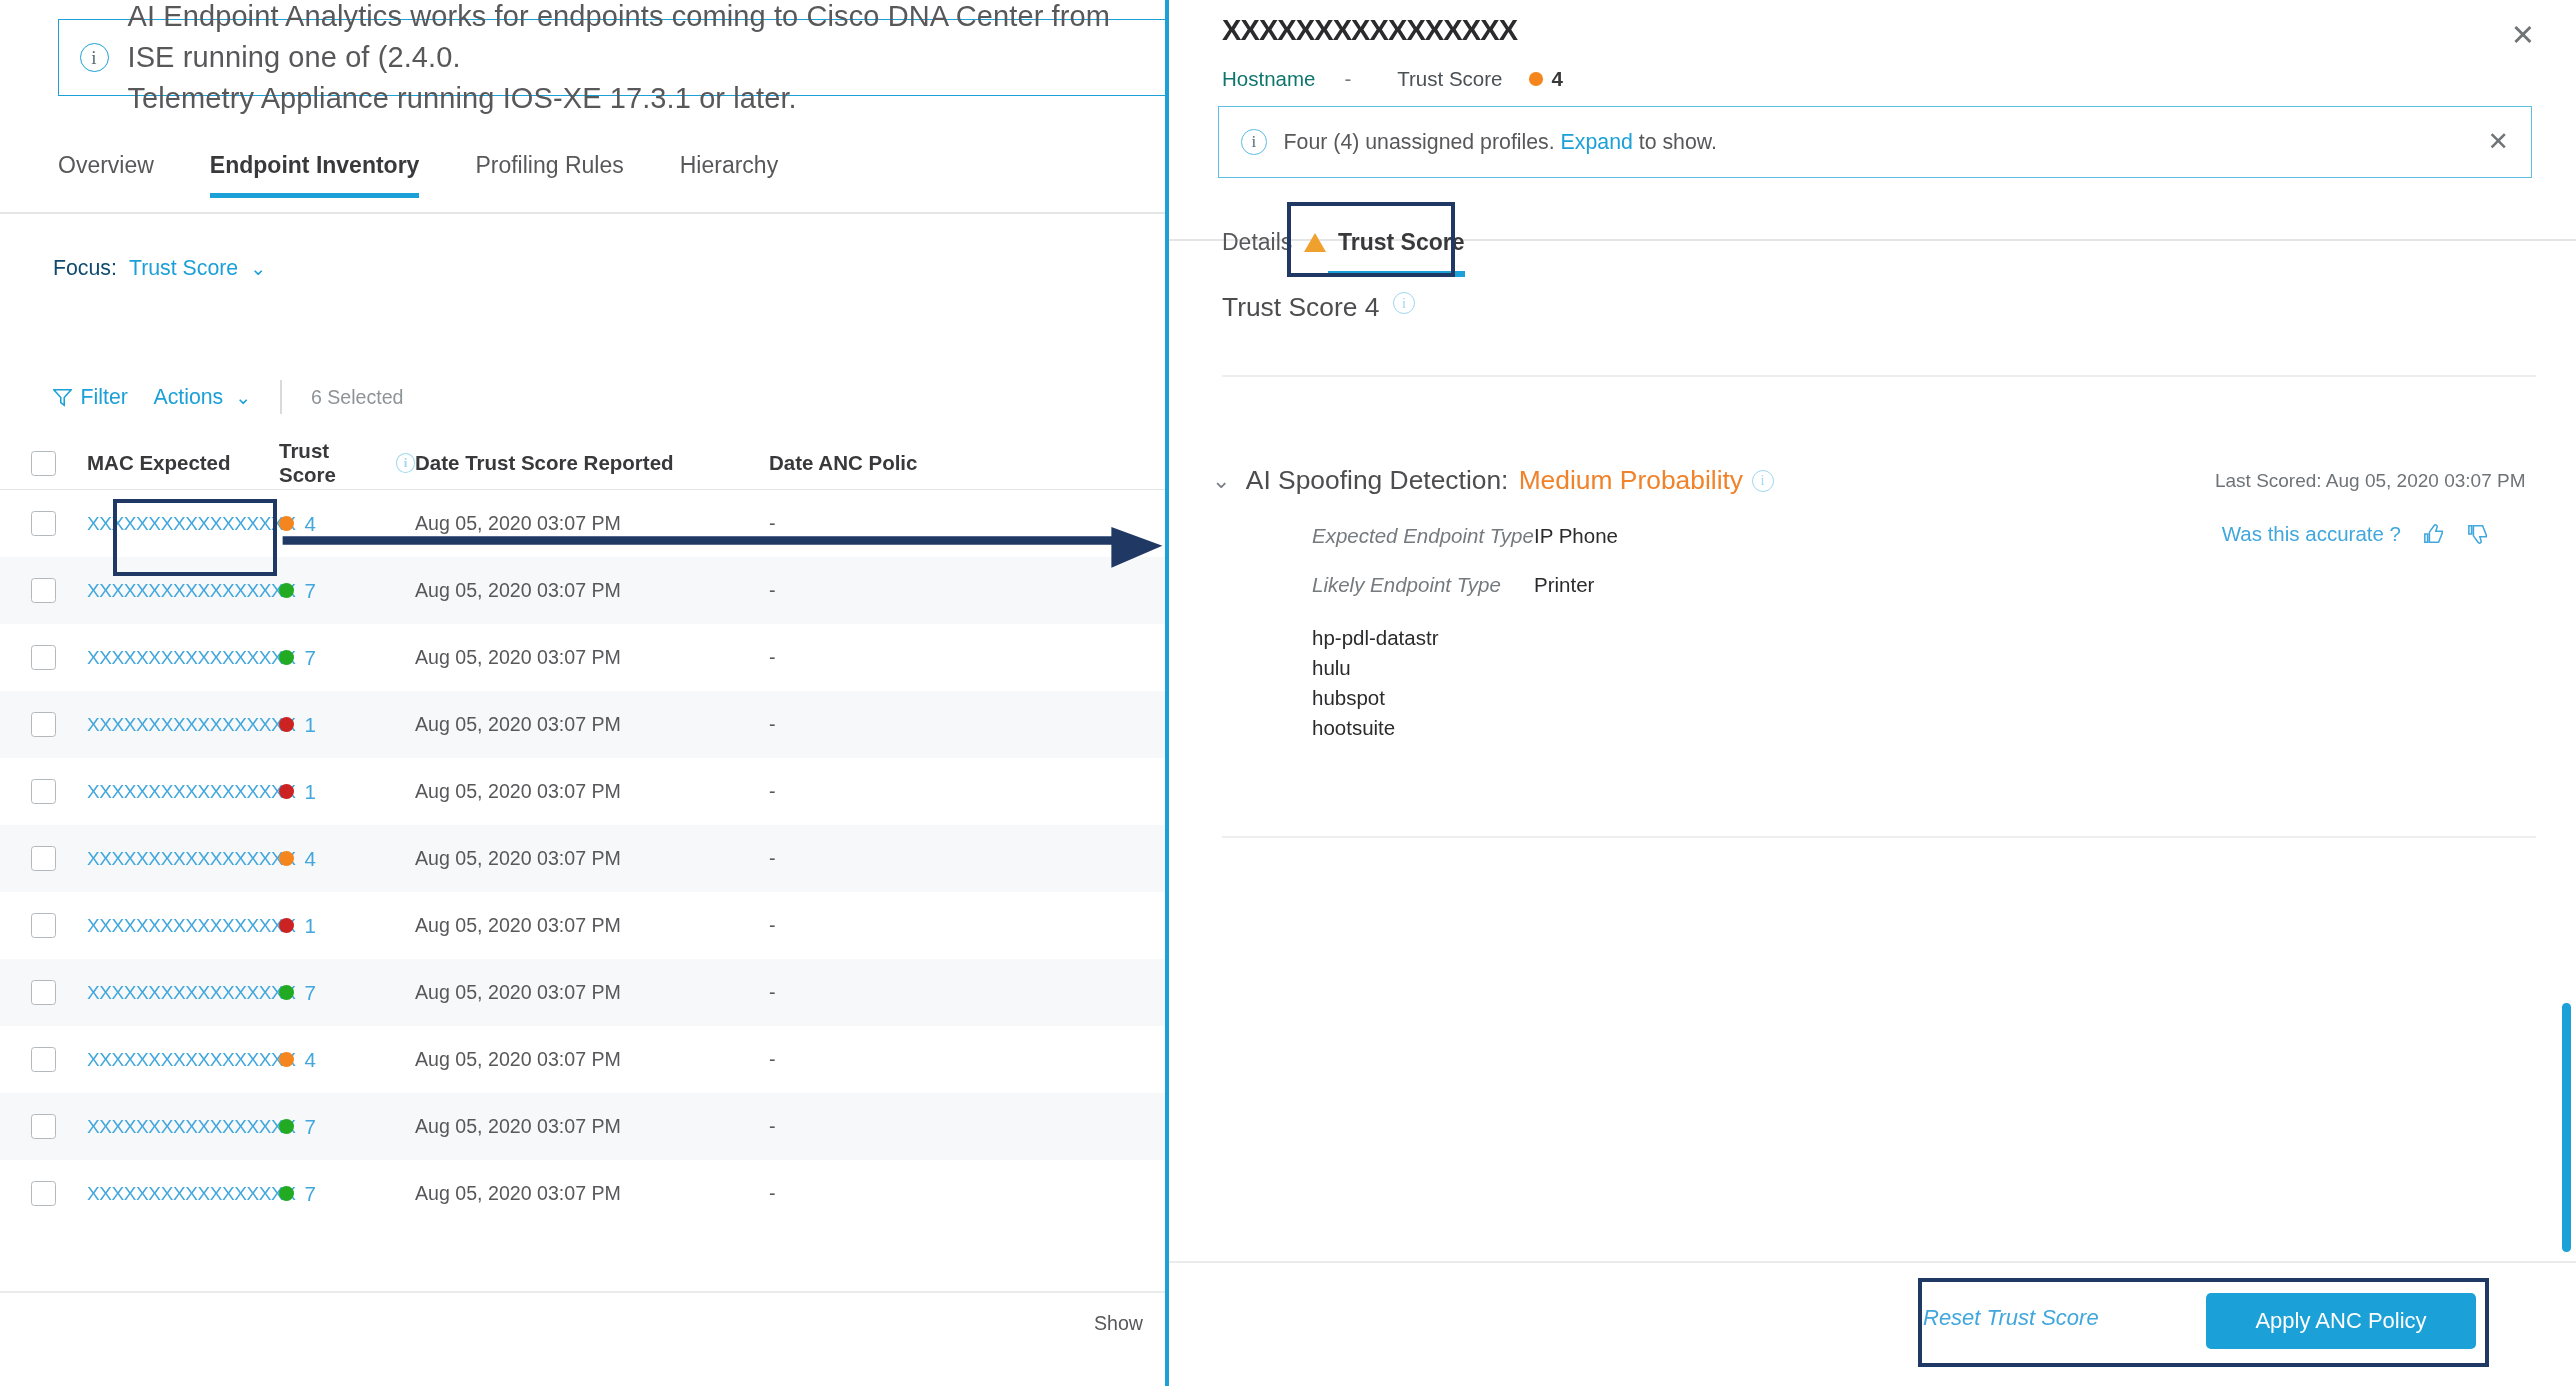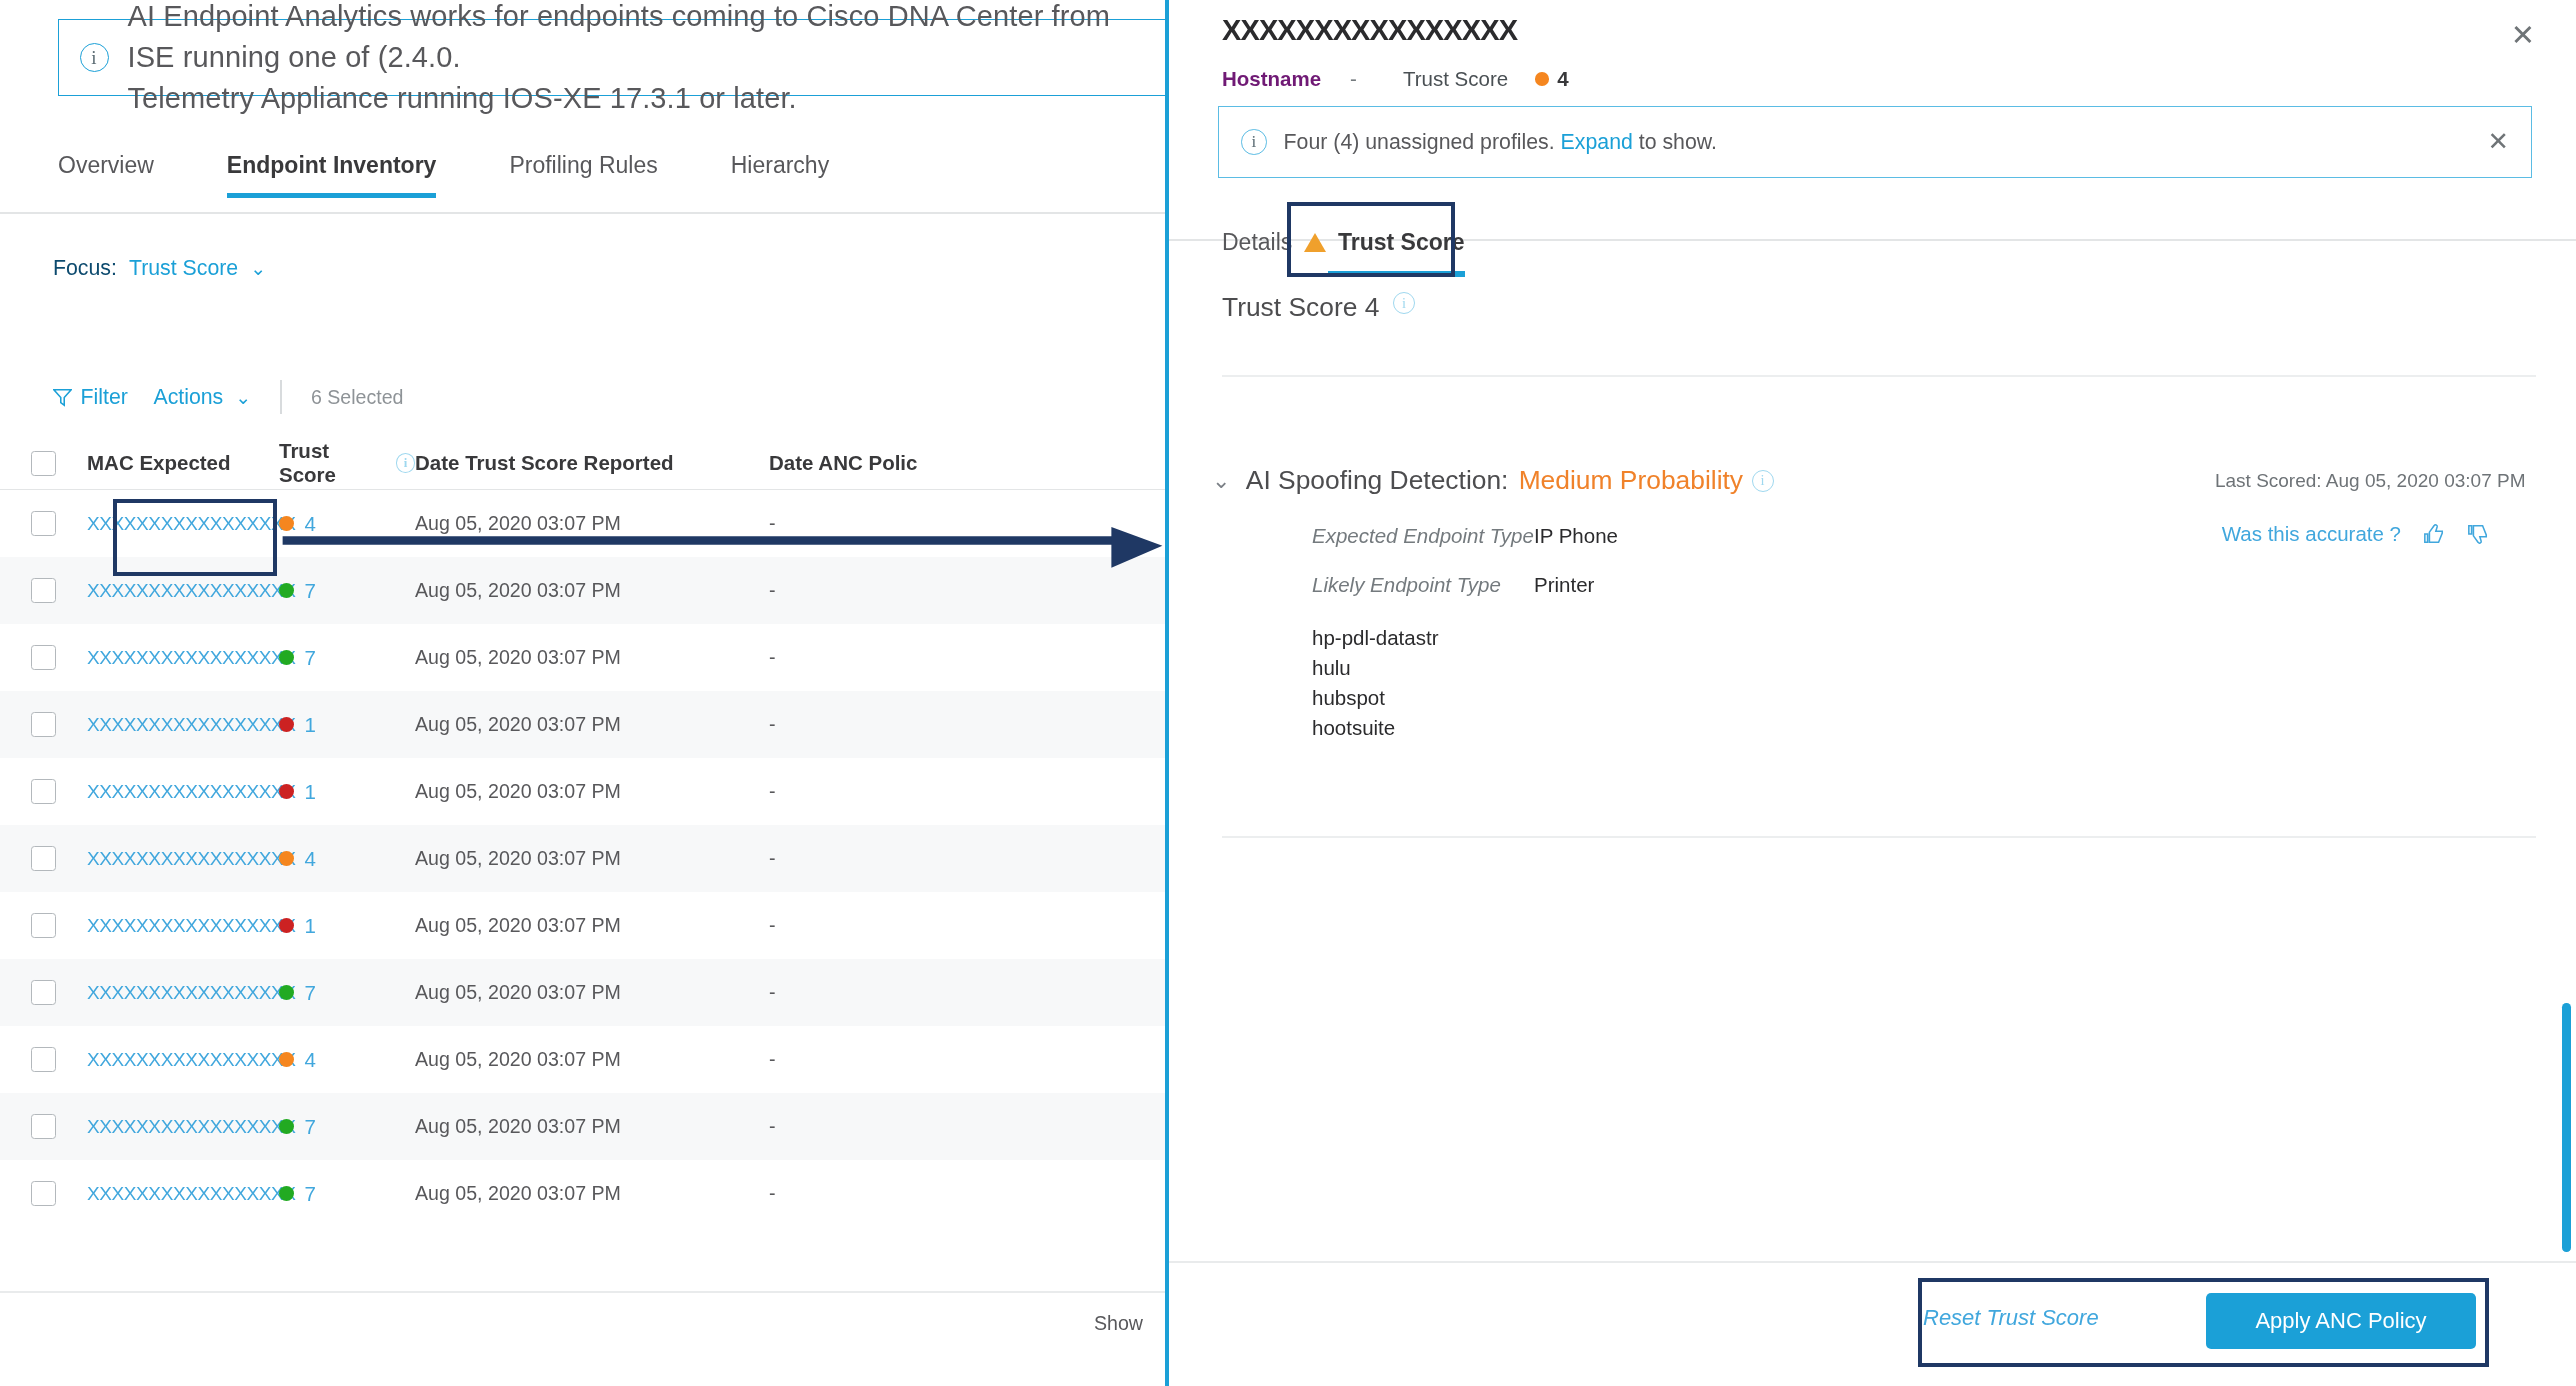--- a/index.html
+++ b/index.html
@@ -54,21 +54,21 @@
     white-space: pre-line;
     letter-spacing: 0.1px;
   }
 
   
   .tabs {
     position: absolute;
     left: 58px; top: 152px;
     display: flex;
     align-items: flex-end;
-    gap: 17px;
+    gap: 0;
   }
   .tab {
     font-size: 23px;
     color: #58585b;
     padding: 0 28px 19px 28px;
     position: relative;
     cursor: pointer;
     white-space: nowrap;
   }
   .tab:first-child { padding-left: 0; }
@@ -251,21 +251,21 @@
     font-weight: 300;
     line-height: 1;
   }
   .panel-meta {
     position: absolute;
     left: 53px; top: 67px;
     display: flex; align-items: center;
     font-size: 20.5px;
     color: #747a7e;
   }
-  .pm-key { color: #701a75; font-weight: bold; }
+  .pm-key { color: #0f766e; }
   .pm-val { color: #747a7e; margin-left: 29px; }
   .pm-key2 { color: #4a5054; margin-left: 46px; }
   .pm-score { display: flex; align-items: center; margin-left: 27px; }
   .pm-score .score-dot { width: 13.6px; height: 13.6px; margin-right: 8.5px; }
   .pm-score-num { color: #39393b; font-weight: bold; font-size: 20.5px; }
 
   .panel-notice {
     position: absolute;
     left: 49px; top: 106px;
     width: 1314px; height: 72px;

